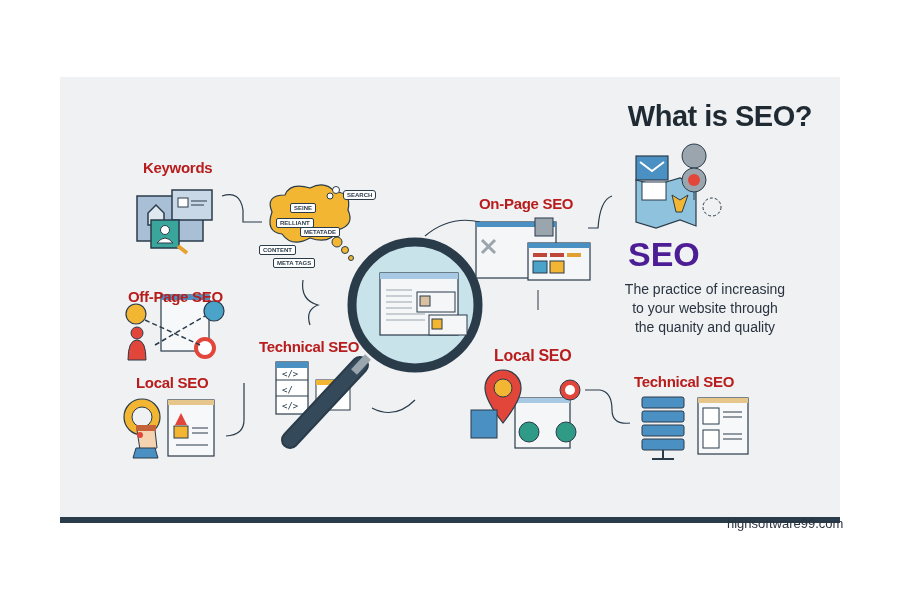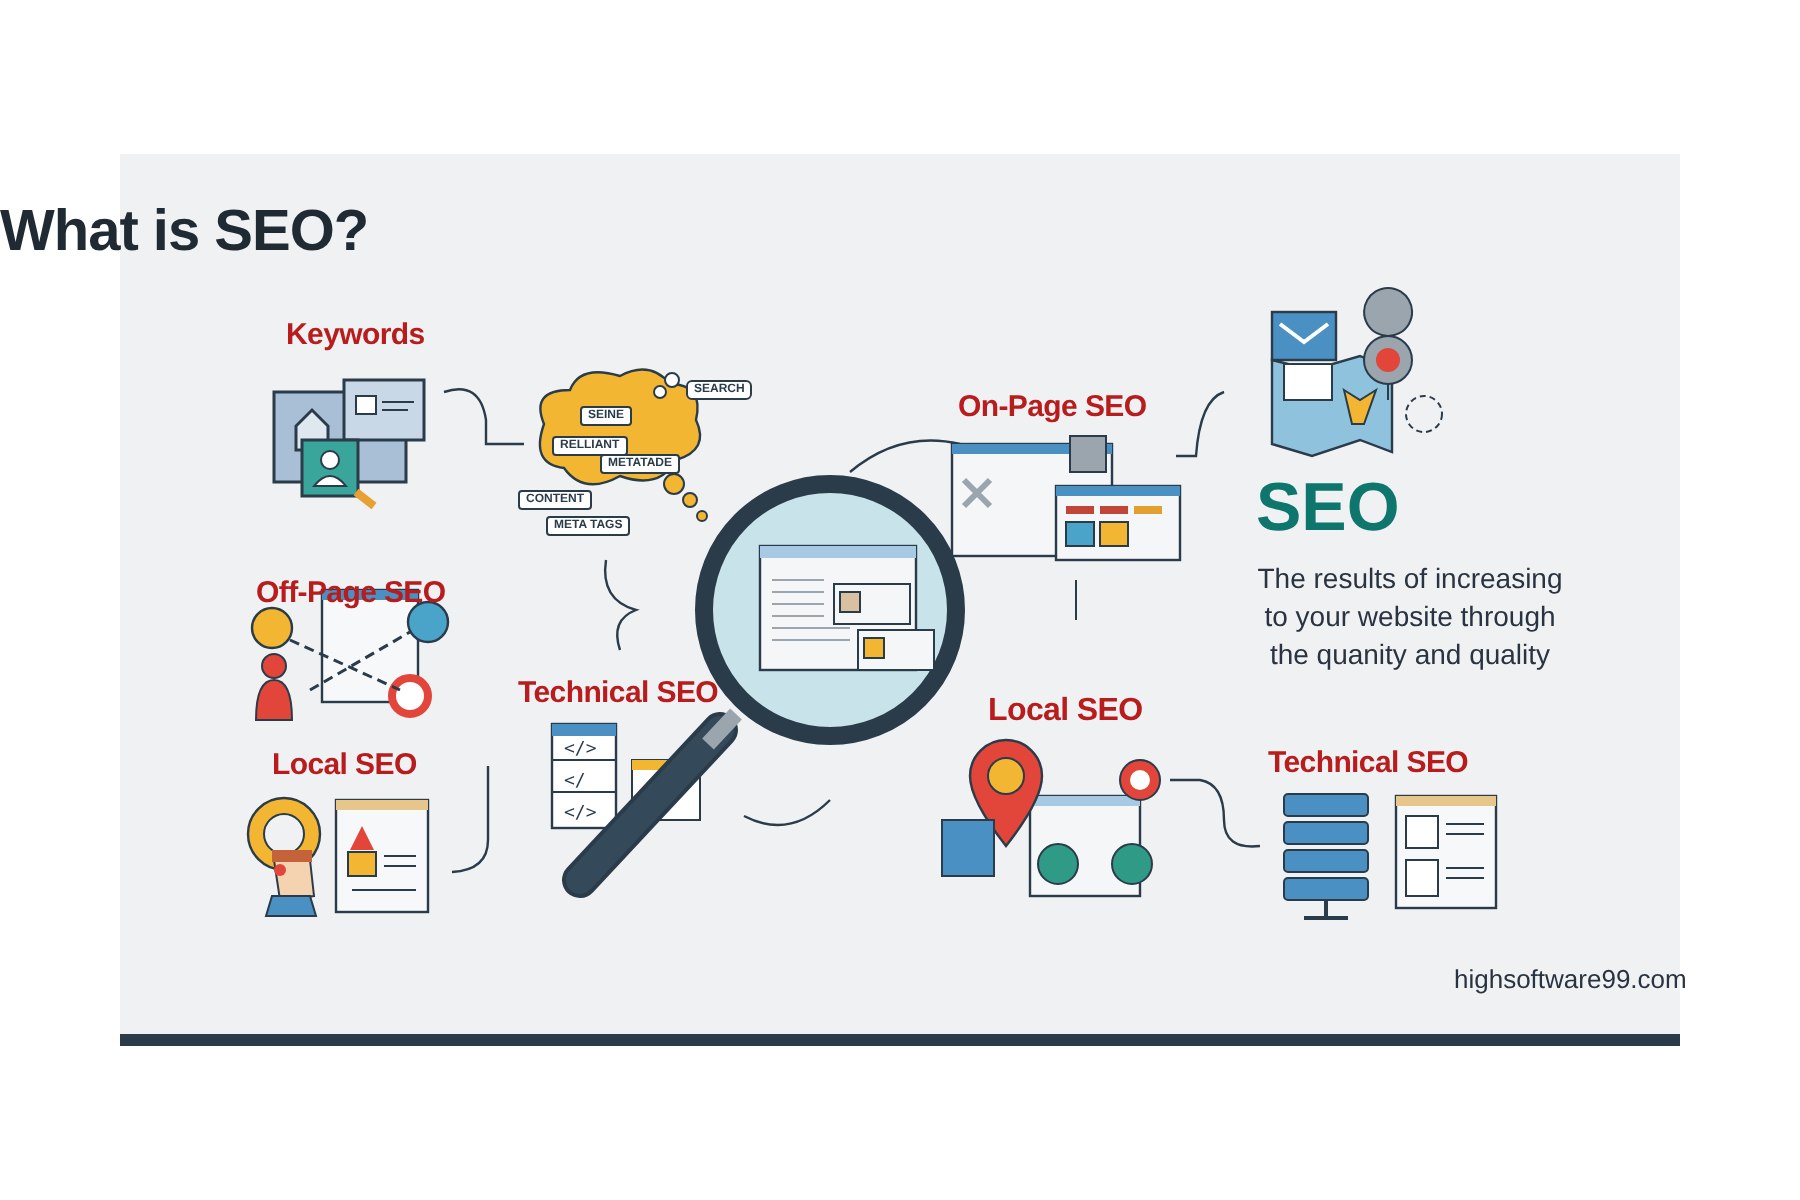--- a/index.html
+++ b/index.html
@@ -1,23 +1,23 @@
 <!DOCTYPE html>
 <html><head>
 <meta charset="utf-8">
 <style>
   html,body{margin:0;padding:0;background:#ffffff;}
   body{width:900px;height:600px;position:relative;overflow:hidden;font-family:"Liberation Sans","DejaVu Sans",sans-serif;}
   .panel{position:absolute;left:60px;top:77px;width:780px;height:440px;background:#eff1f3;}
   .bottom-bar{position:absolute;left:60px;top:517px;width:780px;height:6px;background:#2a3b4a;}
-  .title{position:absolute;left:0;width:812px;top:100px;text-align:left;font-size:29px;font-weight:bold;color:#1f2a33;letter-spacing:-0.5px;}
+  .title{position:absolute;left:0;width:812px;top:100px;text-align:right;font-size:29px;font-weight:bold;color:#1f2a33;letter-spacing:-0.5px;}
   .label{position:absolute;font-weight:bold;font-size:15px;color:#b91c1c;white-space:nowrap;letter-spacing:-0.3px;}
-  .seo-big{position:absolute;left:628px;top:235px;font-size:34px;font-weight:bold;color:#0f766e;}
+  .seo-big{position:absolute;left:628px;top:235px;font-size:34px;font-weight:bold;color:#4c1d95;}
   .desc{position:absolute;left:605px;top:280px;width:200px;text-align:center;font-size:14px;line-height:19px;color:#2a3440;}
-  .footer{position:absolute;left:727px;top:482px;font-size:13px;color:#2a3440;}
+  .footer{position:absolute;left:727px;top:516px;font-size:13px;color:#2a3440;}
   svg{position:absolute;left:0;top:0;}
 </style>
 </head>
 <body>
 
 <div class="panel"></div>
 <div class="bottom-bar"></div>
 
 <div class="title">What is SEO?</div>
 
@@ -182,18 +182,18 @@
 <div class="label" style="left:143px;top:159px;">Keywords</div>
 <div class="label" style="left:128px;top:288px;">Off-Page SEO</div>
 <div class="label" style="left:136px;top:374px;">Local SEO</div>
 <div class="label" style="left:259px;top:338px;">Technical SEO</div>
 <div class="label" style="left:479px;top:195px;">On-Page SEO</div>
 <div class="label" style="left:494px;top:347px;font-size:16px;">Local SEO</div>
 <div class="label" style="left:634px;top:373px;">Technical SEO</div>
 
 <div class="seo-big">SEO</div>
 <div class="desc">
-  <div>The results of increasing</div>
+  <div>The practice of increasing</div>
   <div>to your website through</div>
   <div>the quanity and quality</div>
 </div>
 
 <div class="footer">highsoftware99.com</div>
 
 </body></html>

